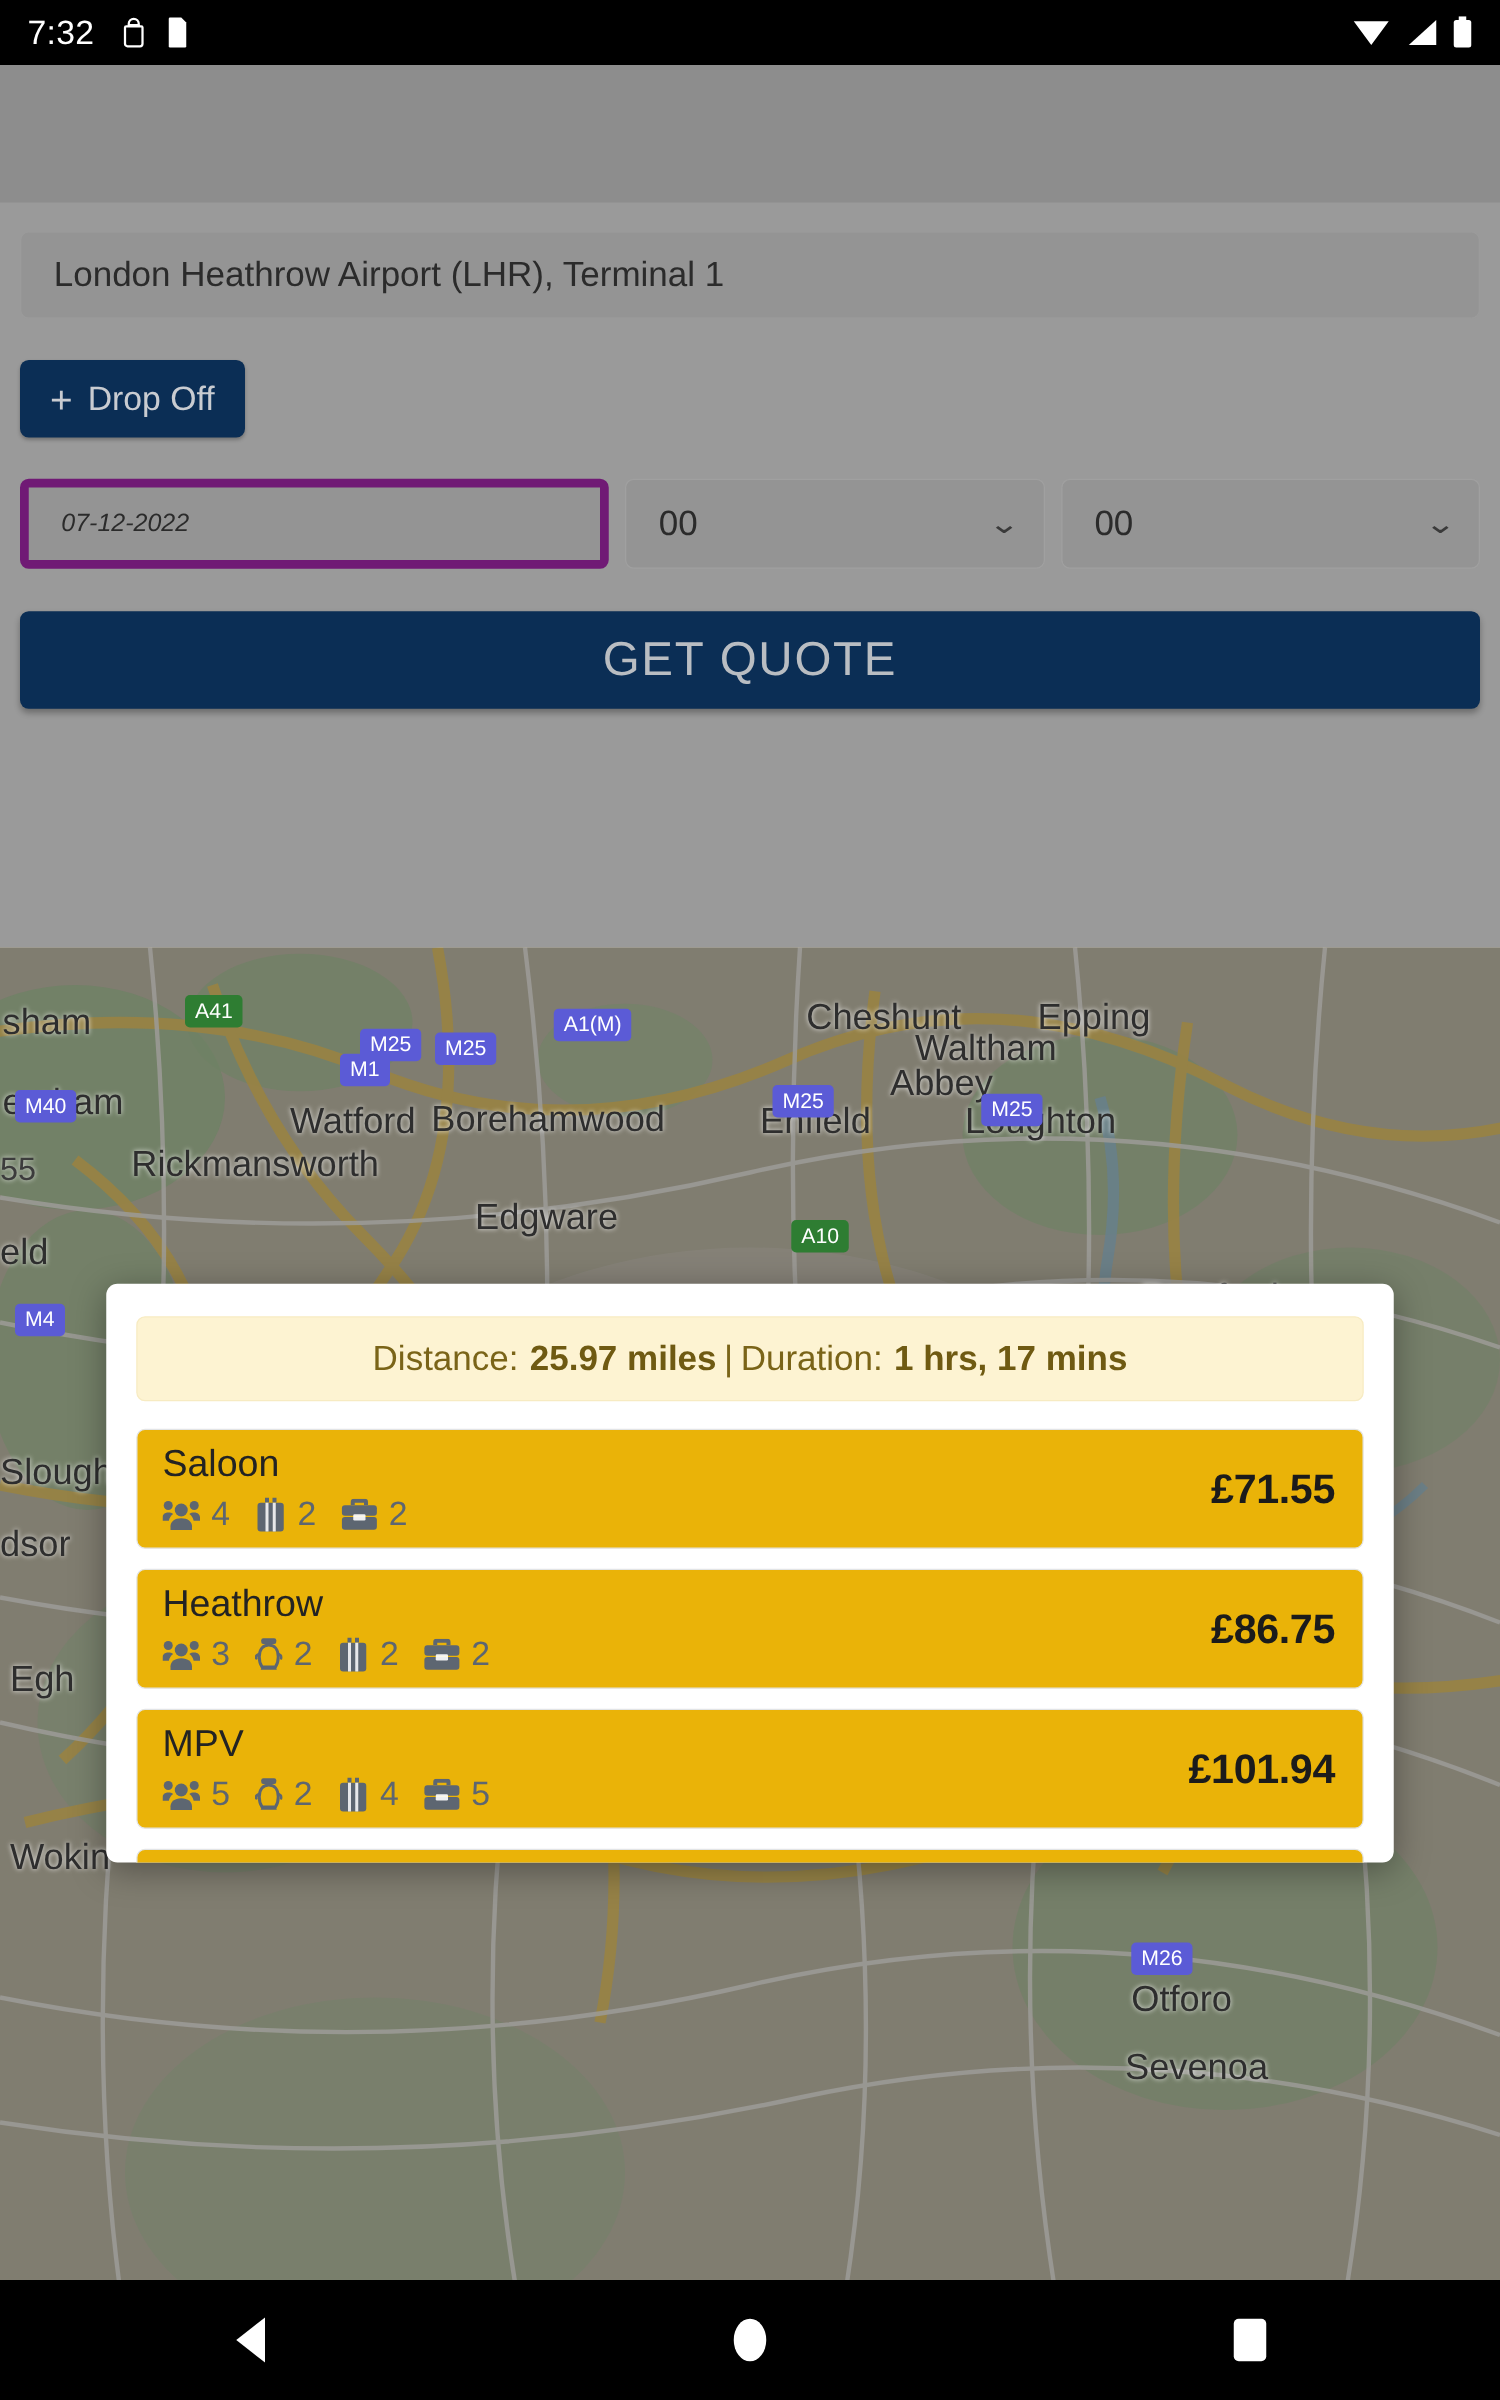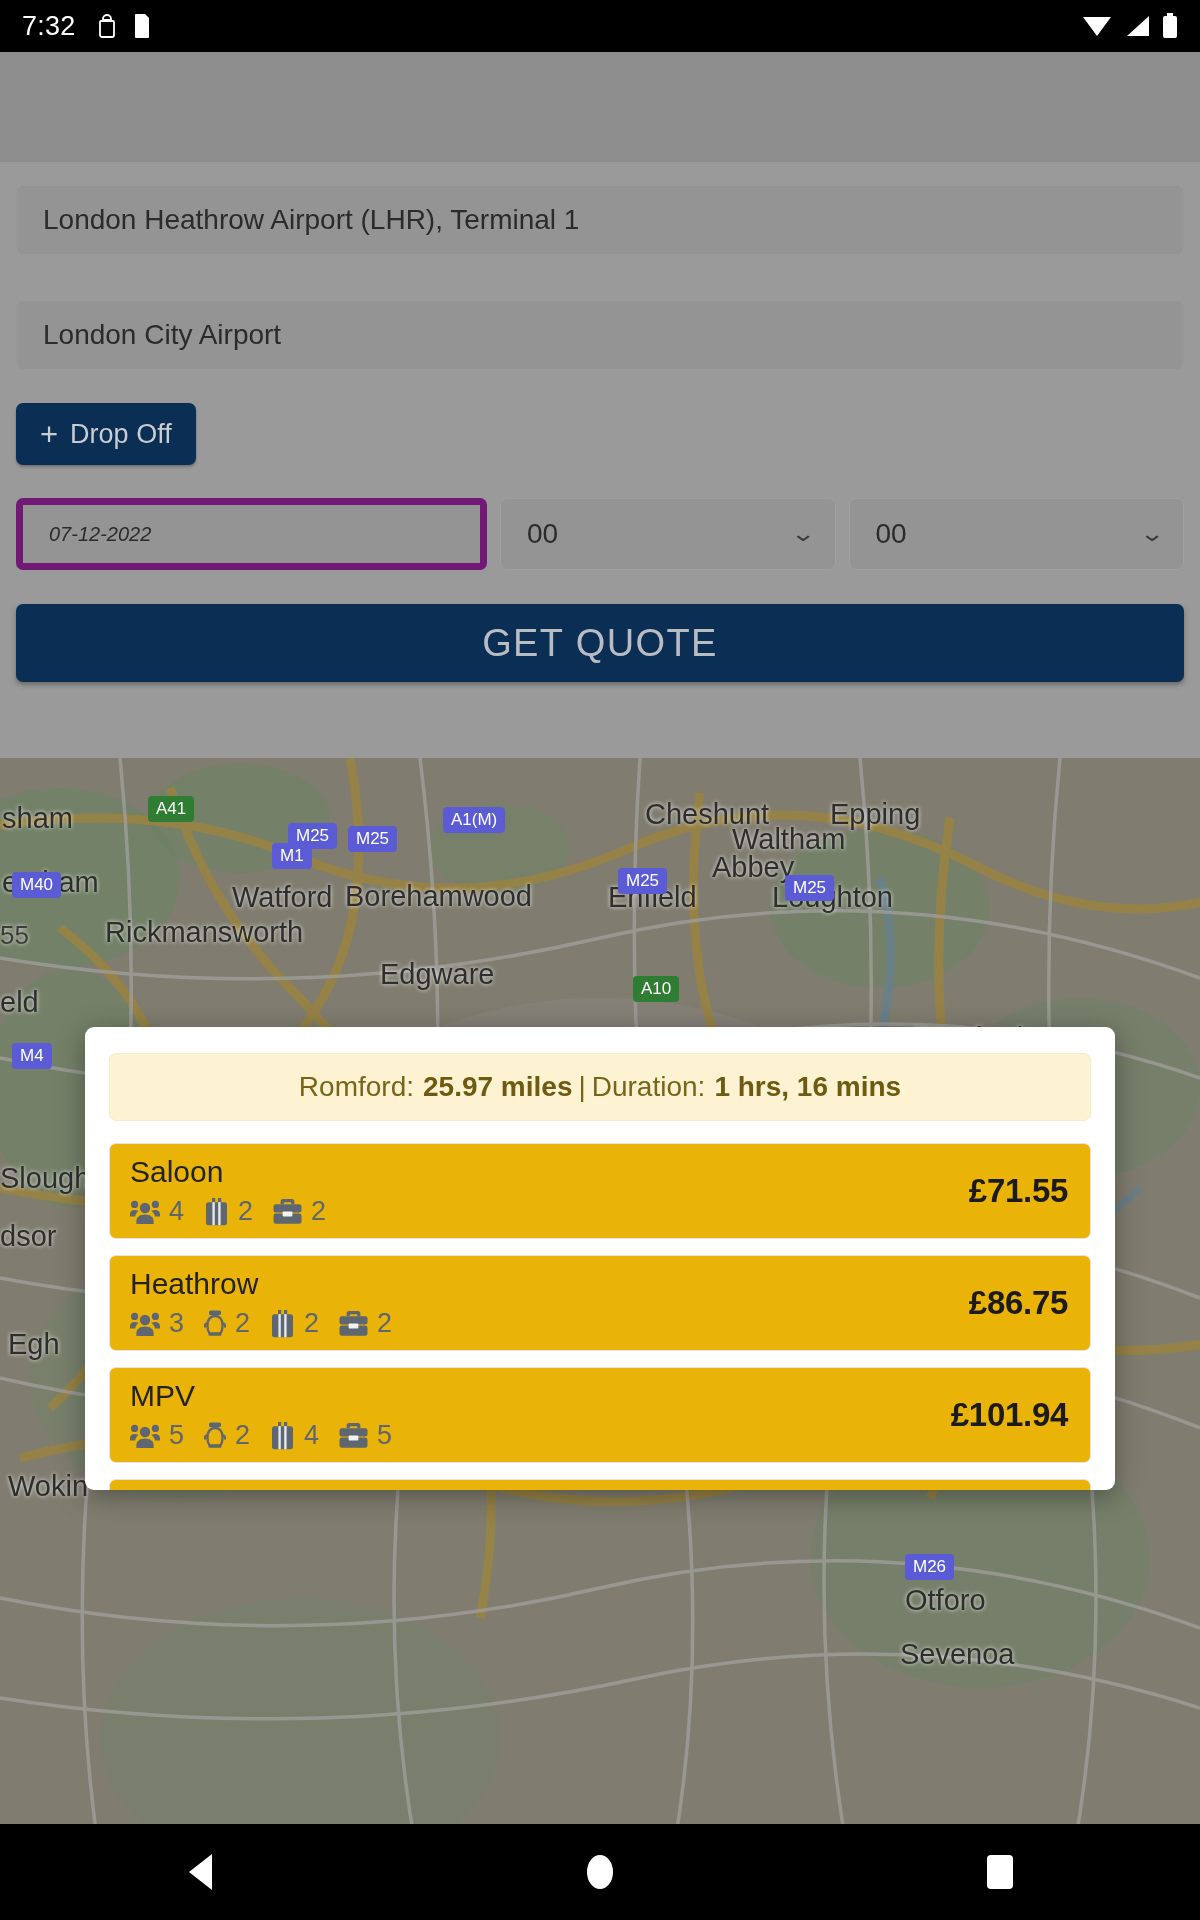--- a/index.html
+++ b/index.html
@@ -268,21 +268,20 @@
           </svg>
       </span>
     </div>
   </div>
 
 
   <div class="content">
 
     <div class="field first">London Heathrow Airport (LHR), Terminal 1</div>
 
-    <div class="field second">London City Airport</div>
 
     <div class="dropoff-wrap">
       <button class="dropoff-btn">
         <span class="plus">+</span>
         <span>Drop Off</span>
       </button>
     </div>
 
     <div class="datetime-row">
       <div class="dt-date">07-12-2022</div>
@@ -387,25 +386,25 @@
         <div class="road-badge" style="left: 940px; top: 630px;">M25</div>
         <div class="road-badge" style="left: 905px; top: 796px;">M26</div>
         <div class="road-badge green" style="left: 966px; top: 406px;">A1</div>
       </div>
     <div class="gwatermark">Google</div>
   </div>
 
   <div class="modal">
 
     <div class="alert">
-      <span>Romford:</span>
+      <span>Distance:</span>
       <b style="margin-left:9px">25.97 miles</b>
       <span class="sep">|</span>
       <span>Duration:</span>
-      <b style="margin-left:9px">1 hrs, 16 mins</b>
+      <b style="margin-left:9px">1 hrs, 17 mins</b>
     </div>
 
     <div class="veh-list" id="veh-list">
         <div class="veh-card">
           <div class="veh-left">
             <div class="veh-name">Saloon</div>
             <div class="veh-specs">
               <span class="spec">
                 <span style="line-height: 0;"><svg width="30" height="26" viewBox="0 0 30 26">
                     <circle cx="15" cy="9" r="5.2" fill="#5d6671"></circle>

